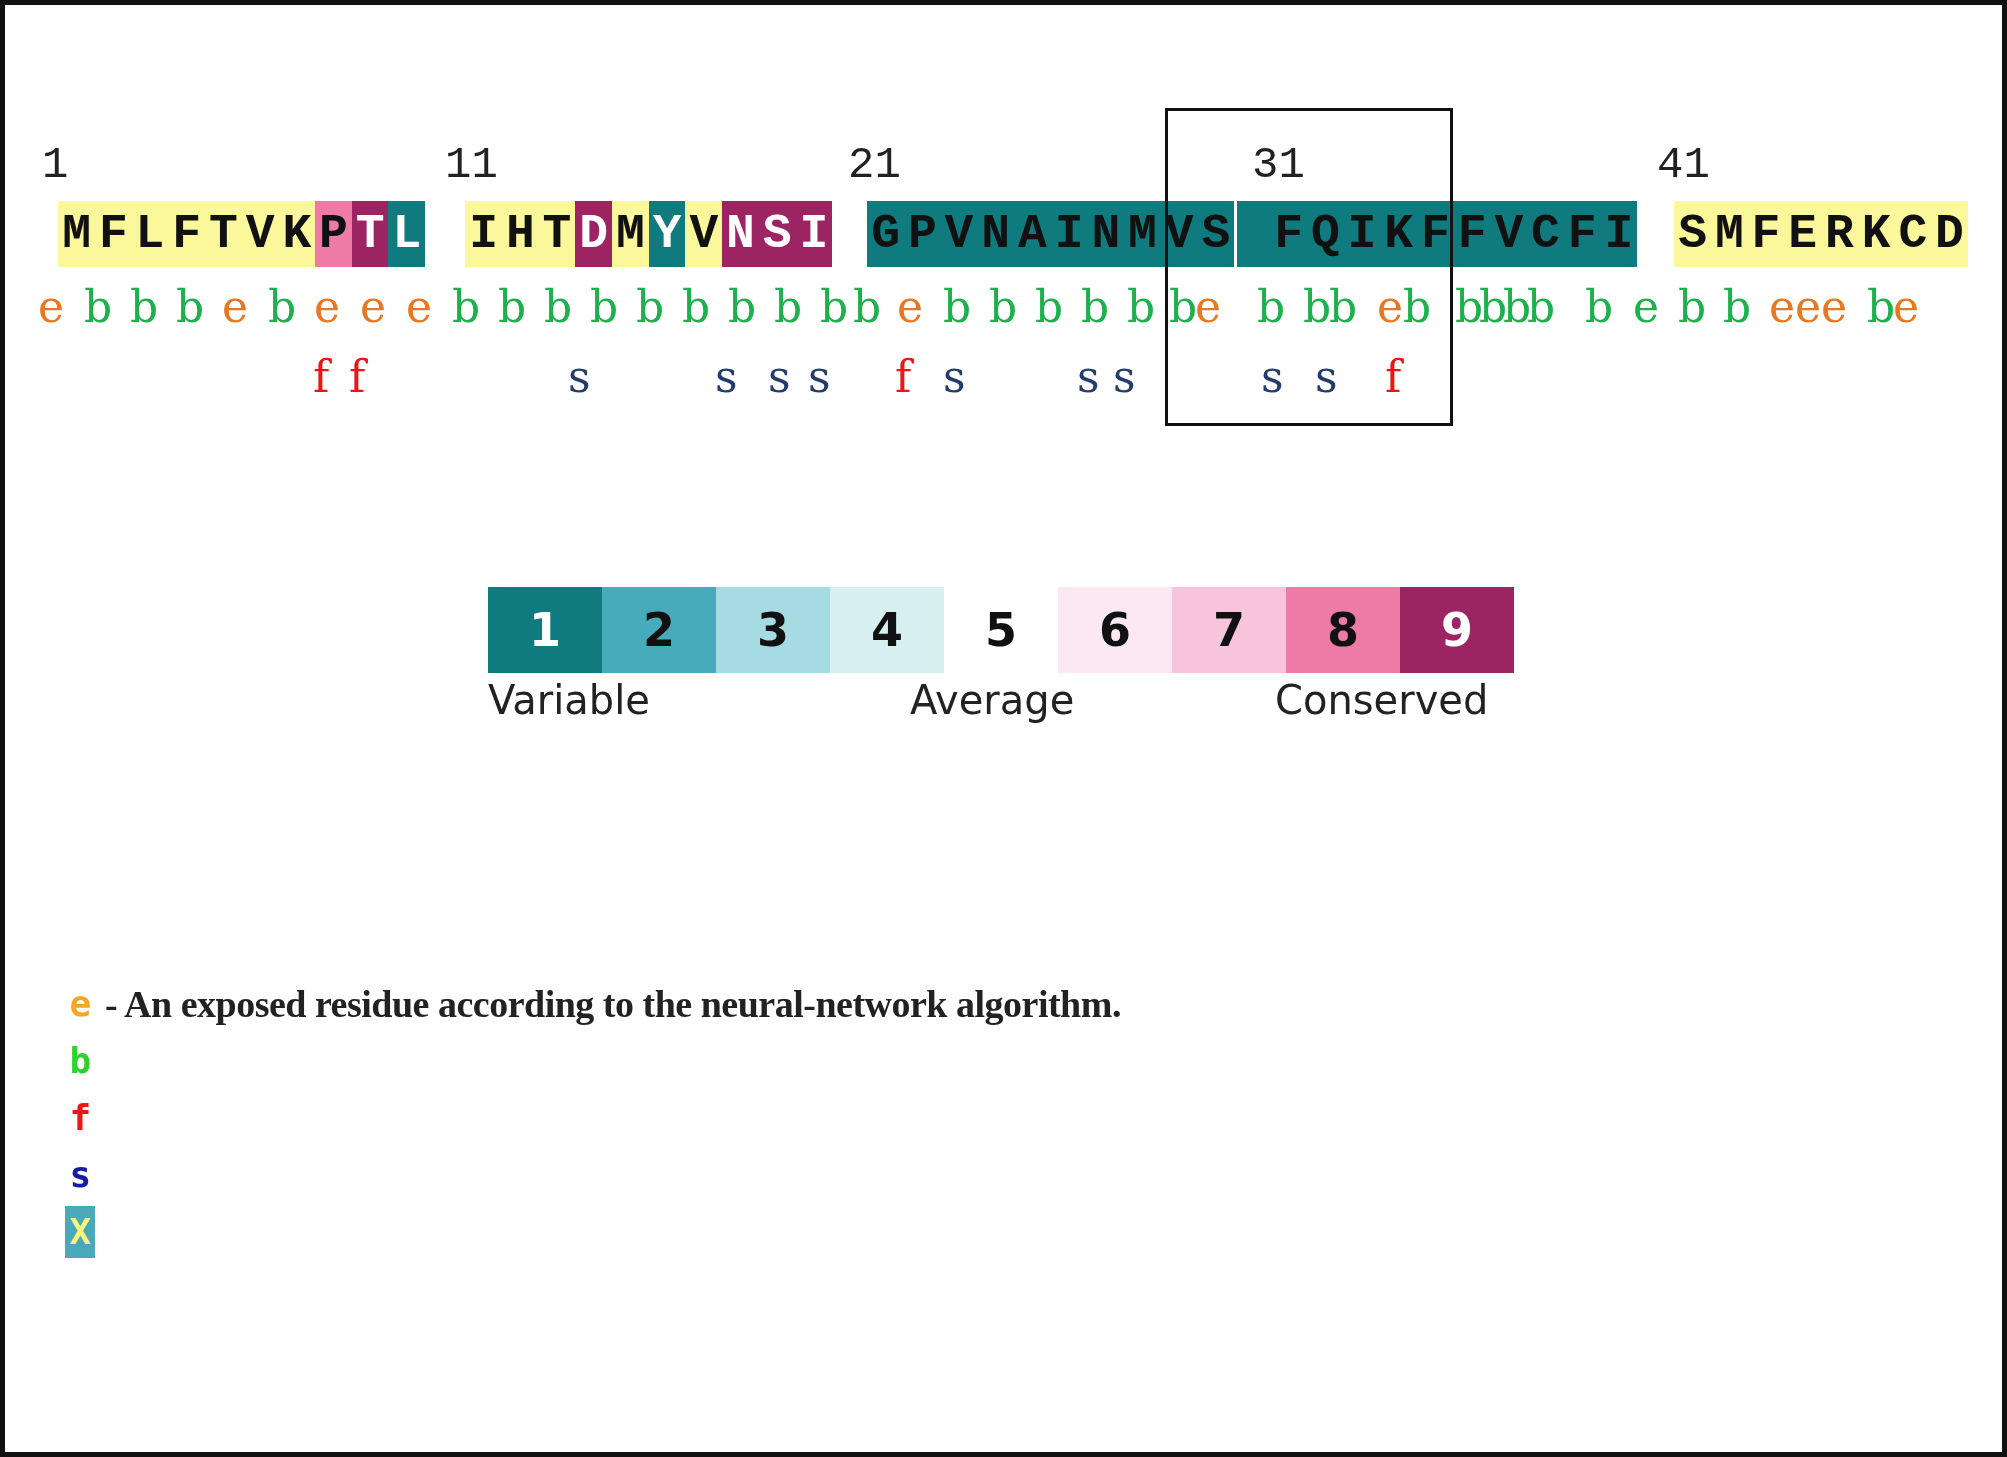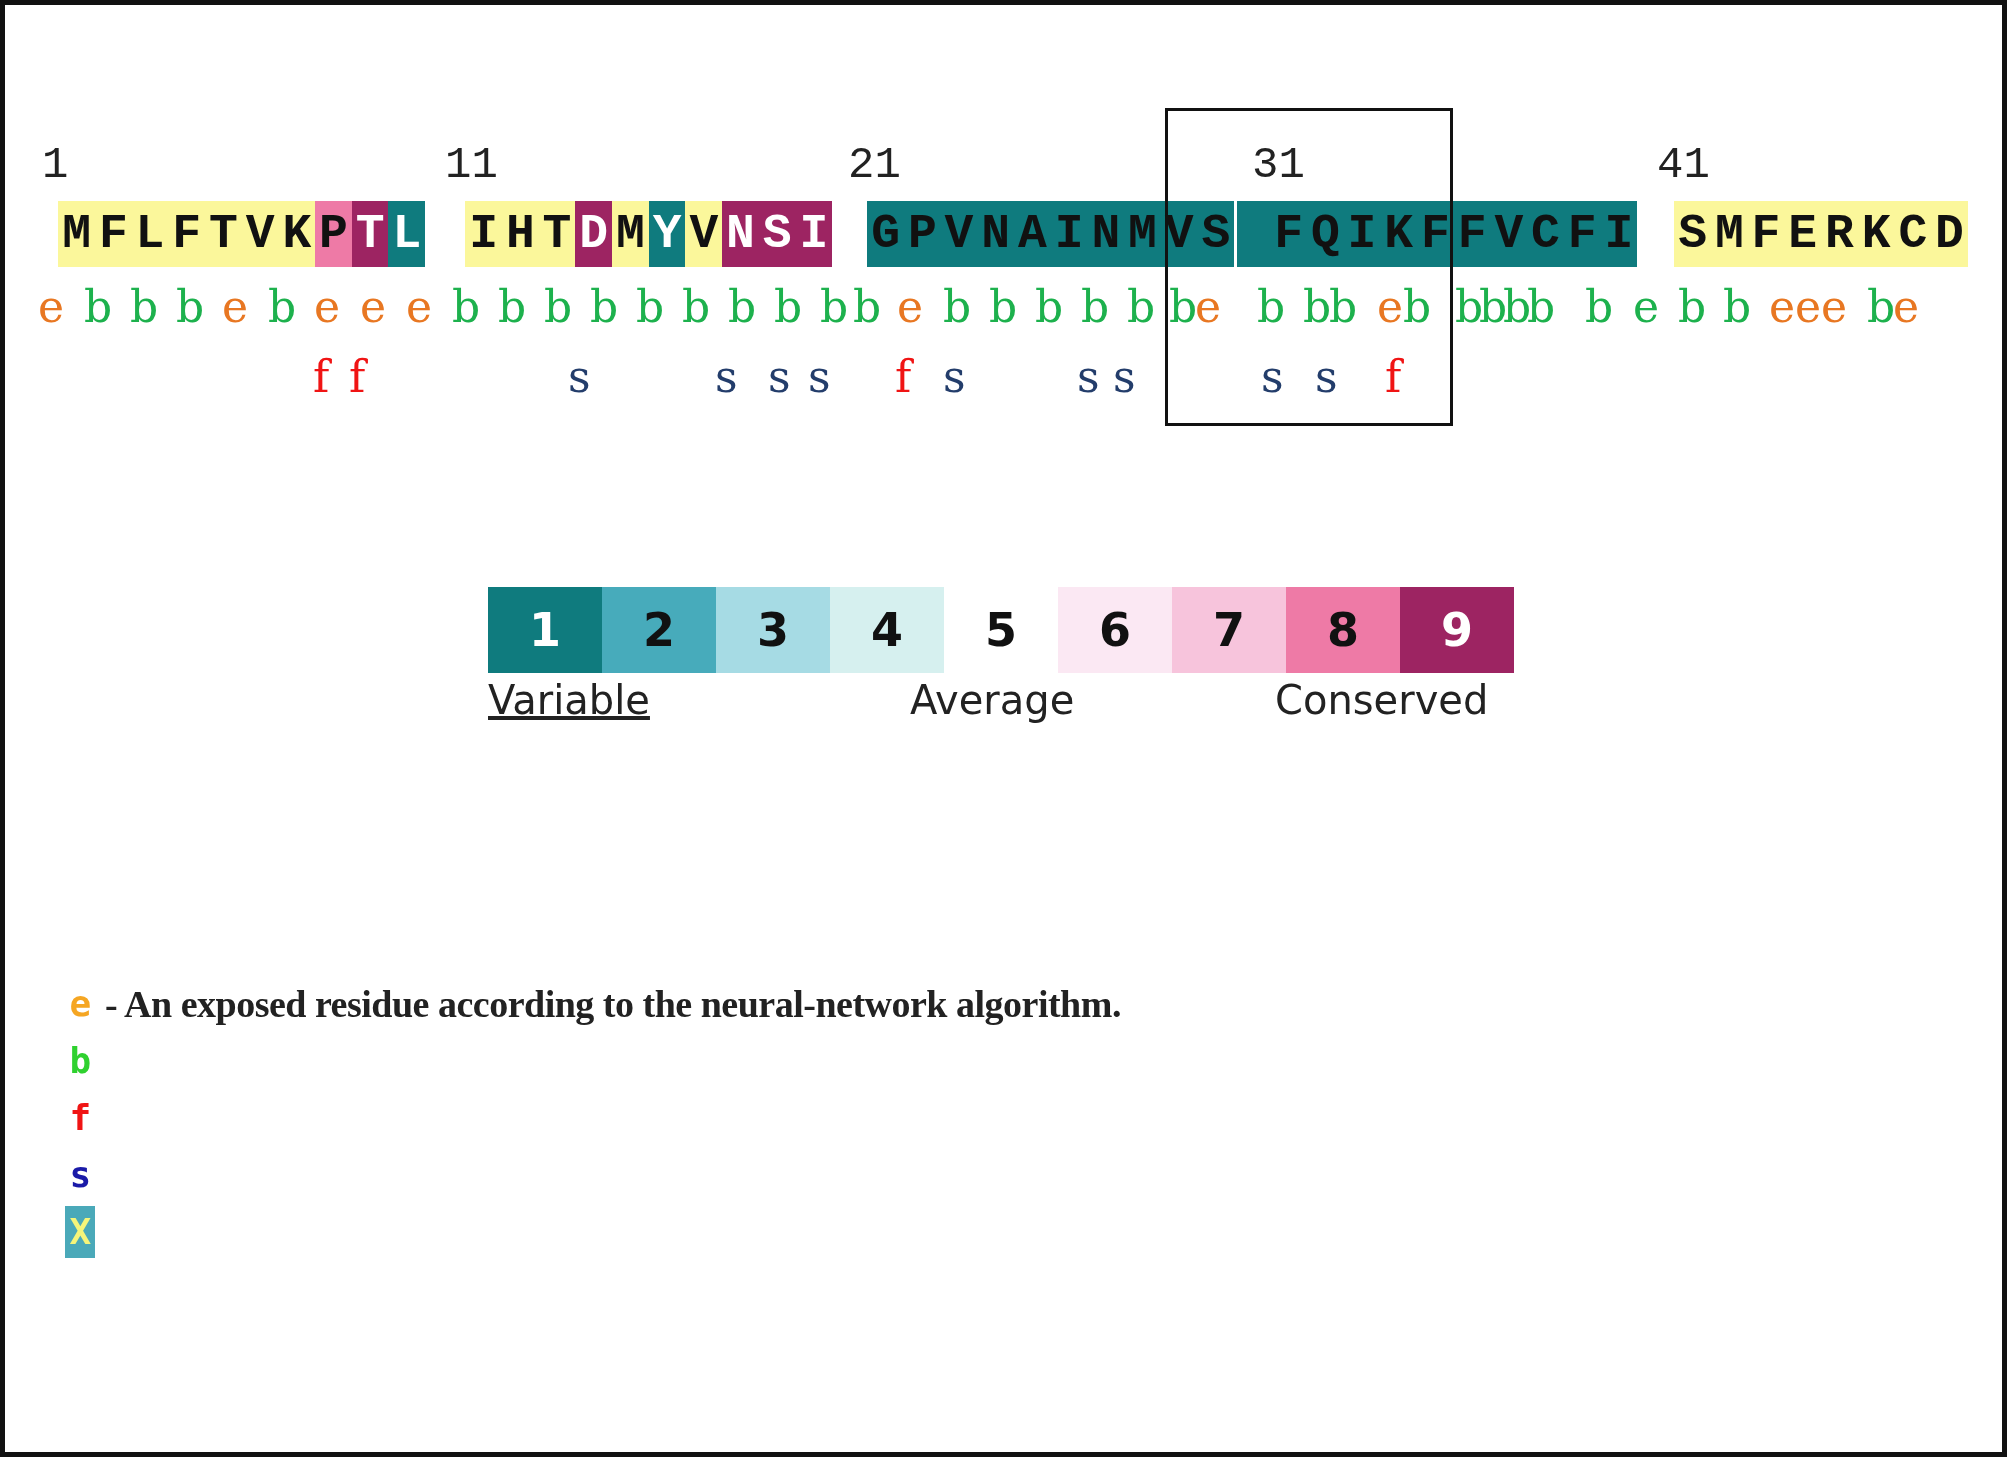--- a/index.html
+++ b/index.html
@@ -181,21 +181,21 @@
       <div class="scale-cell" style="background: rgb(15, 123, 126); color: rgb(255, 255, 255);">1</div>
       <div class="scale-cell" style="background: rgb(71, 171, 187); color: rgb(17, 17, 17);">2</div>
       <div class="scale-cell" style="background: rgb(166, 219, 228); color: rgb(17, 17, 17);">3</div>
       <div class="scale-cell" style="background: rgb(214, 240, 239); color: rgb(17, 17, 17);">4</div>
       <div class="scale-cell" style="background: rgb(255, 255, 255); color: rgb(17, 17, 17);">5</div>
       <div class="scale-cell" style="background: rgb(251, 232, 243); color: rgb(17, 17, 17);">6</div>
       <div class="scale-cell" style="background: rgb(247, 196, 220); color: rgb(17, 17, 17);">7</div>
       <div class="scale-cell" style="background: rgb(238, 122, 166); color: rgb(17, 17, 17);">8</div>
       <div class="scale-cell" style="background: rgb(157, 36, 98); color: rgb(255, 255, 255);">9</div>
     </div>
-  <div class="scale-label" style="left:483px;text-decoration:underline;">Variable</div>
+  <div class="scale-label" style="left:483px;">Variable</div>
   <div class="scale-label" style="left:905px;">Average</div>
   <div class="scale-label" style="left:1270px;">Conserved</div>
 
   <div class="legend" id="legend">
       <div class="legend-line">
         <span class="legend-key" style="color: rgb(245, 166, 35);">e</span>
         <span>- An exposed residue according to the neural-network algorithm.</span>
       </div>
       <div class="legend-line">
         <span class="legend-key" style="color: rgb(47, 209, 47);">b</span>

